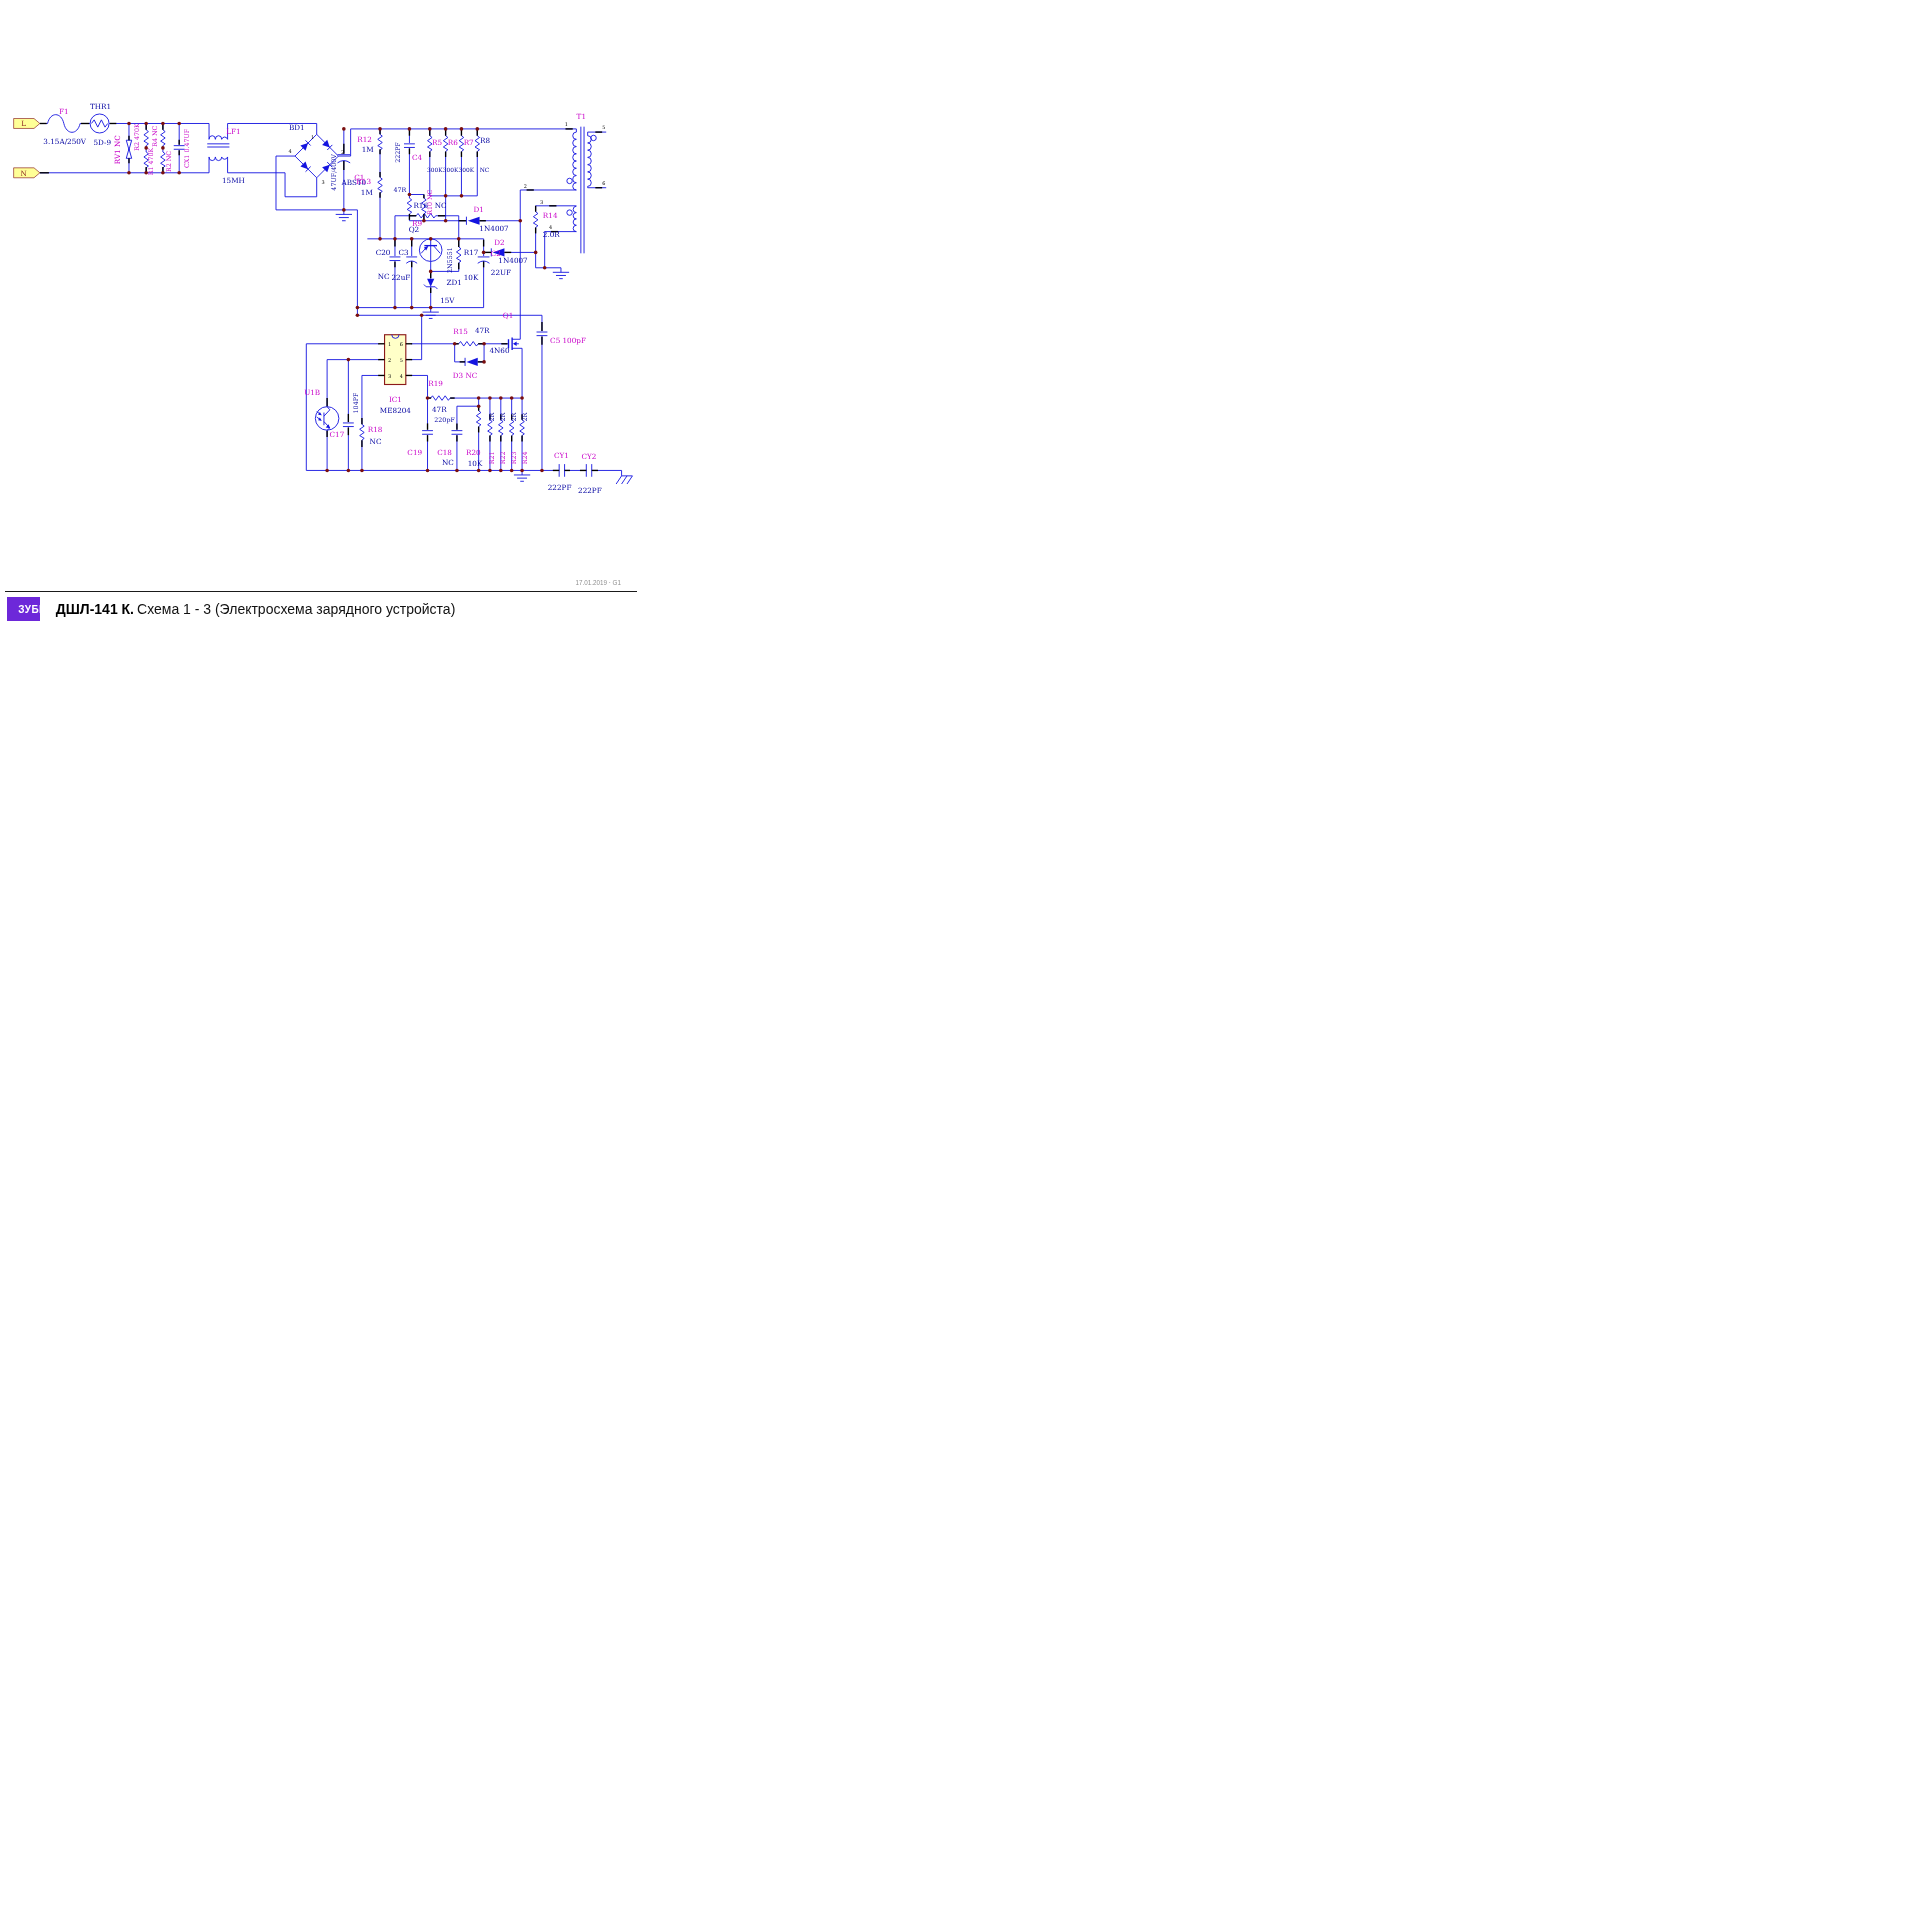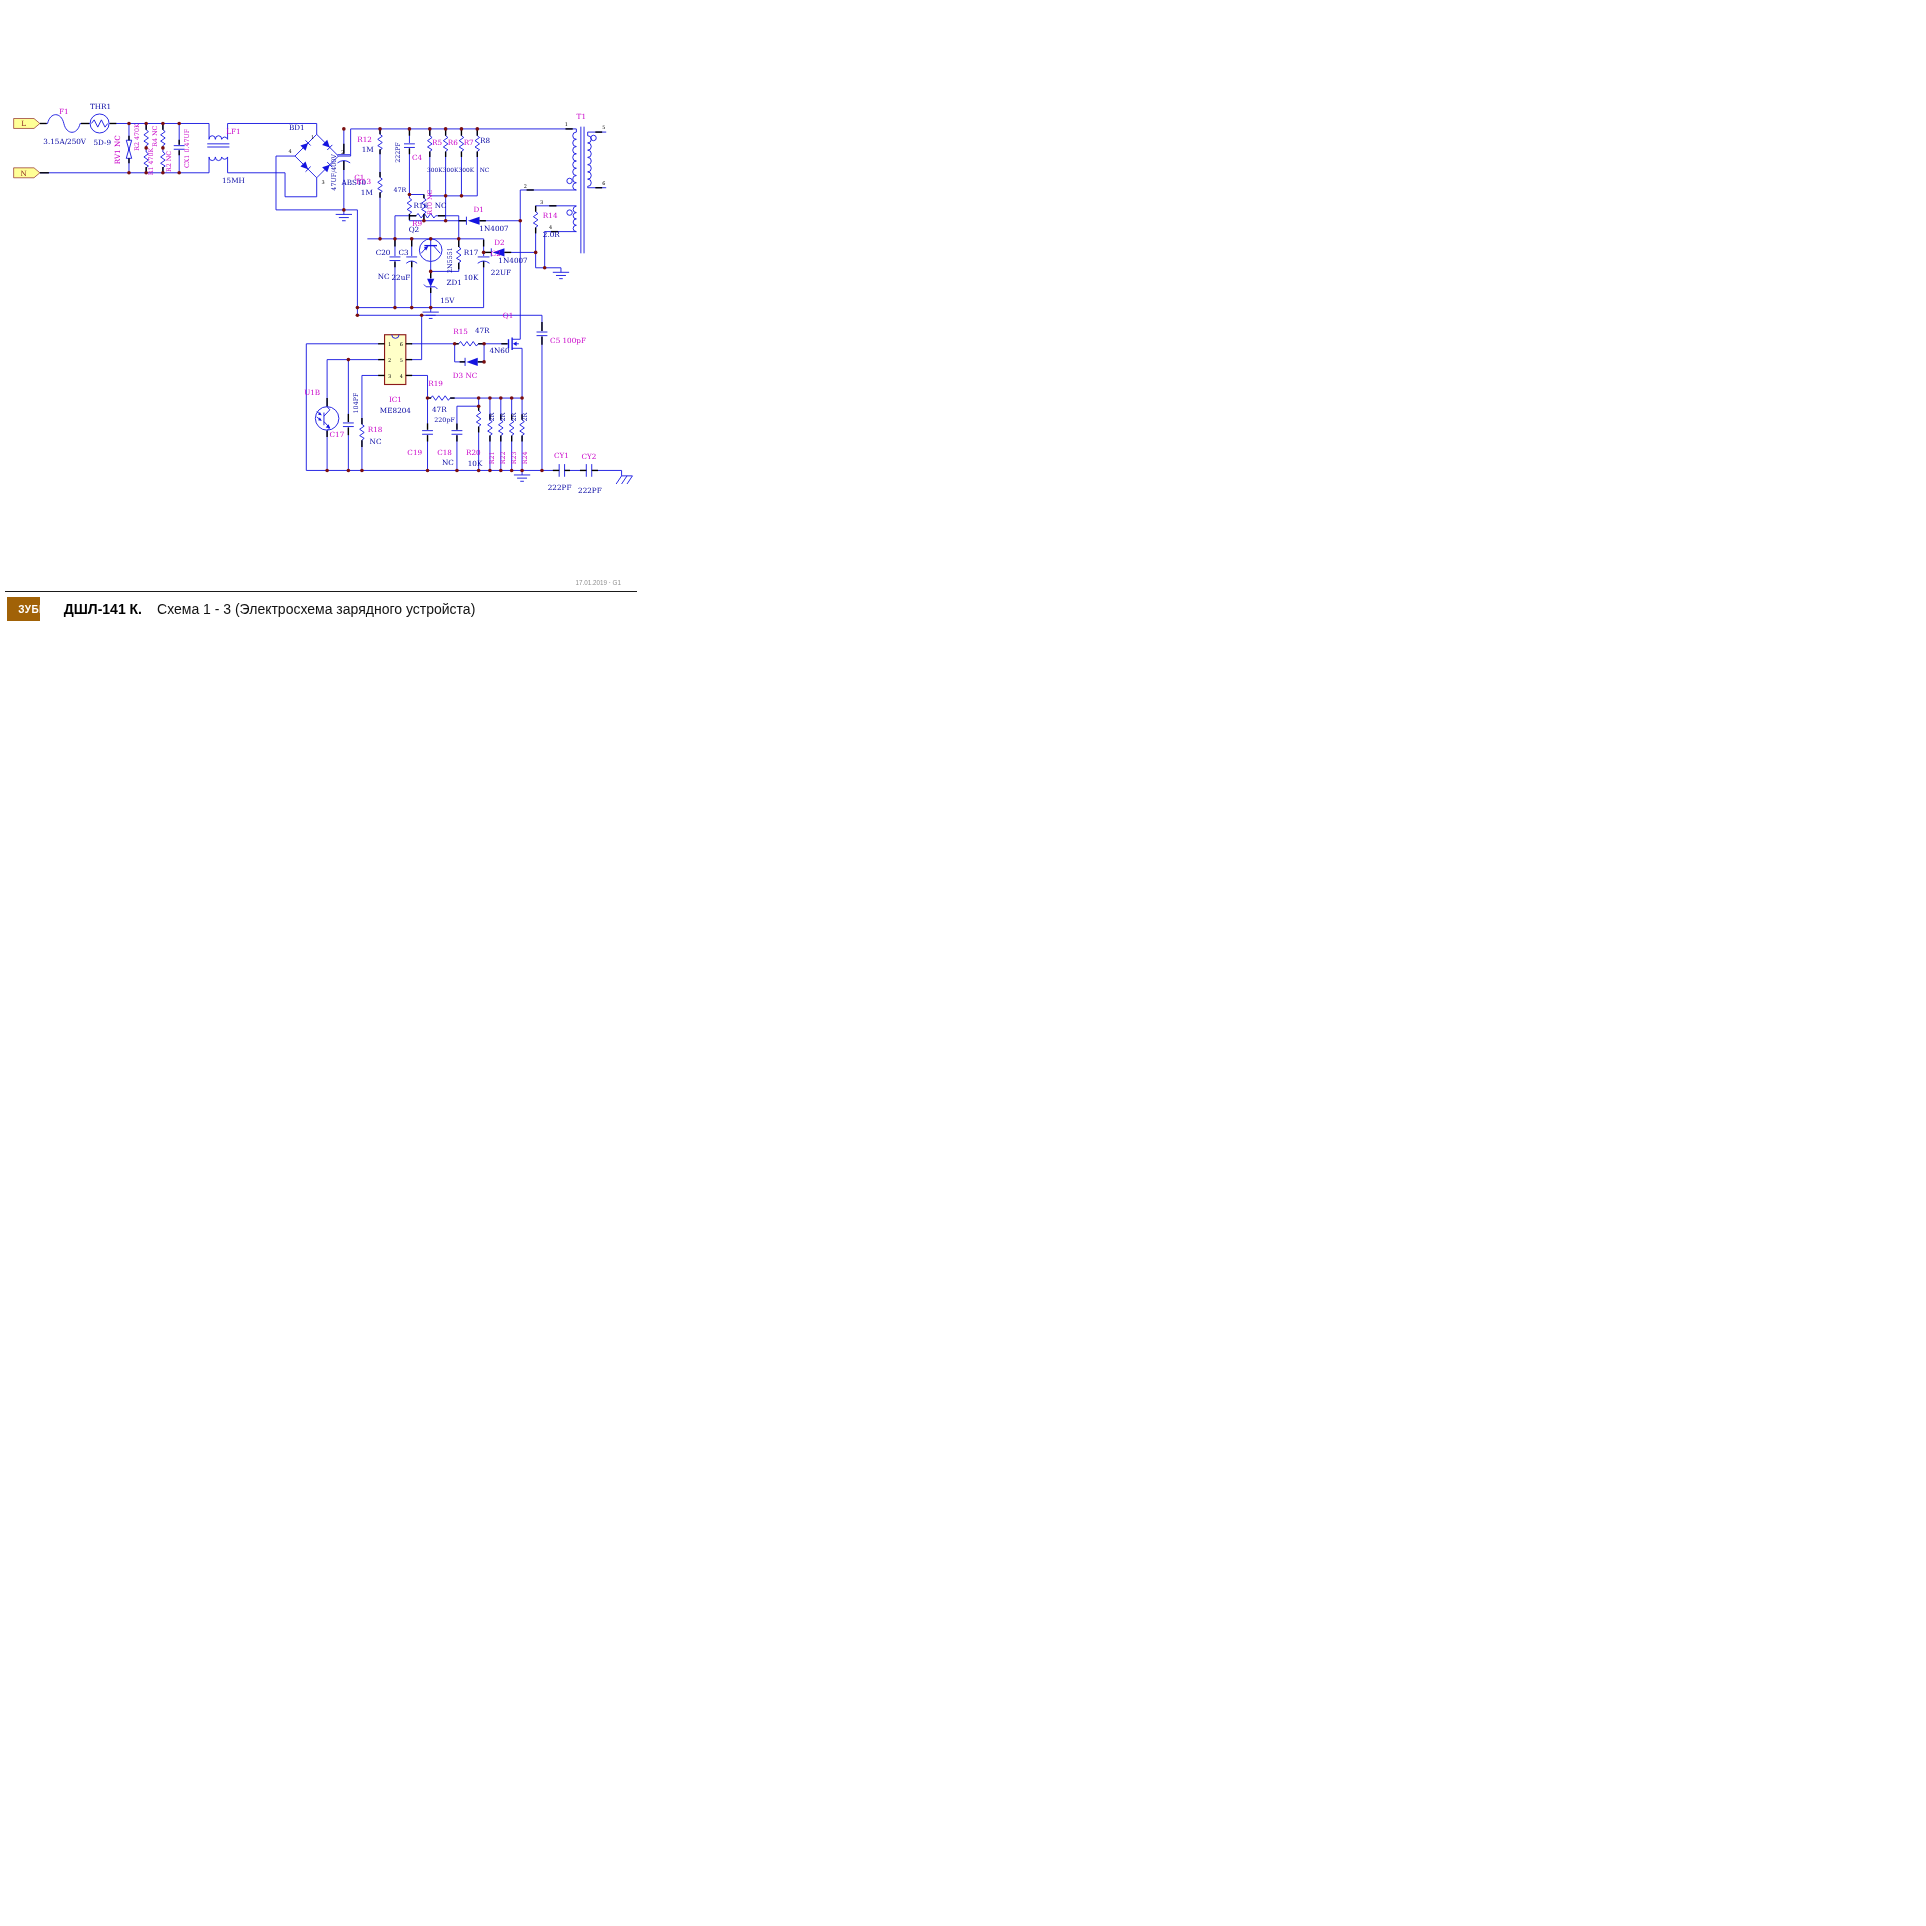--- a/index.html
+++ b/index.html
@@ -11,23 +11,23 @@
   .bk{stroke:#000000;stroke-width:3;fill:none;}
   .bfill{fill:#1414e0;stroke:none;}
   .dot{fill:#7a0f0f;stroke:none;}
   .icbody{fill:#ffffc8;stroke:#8b1a1a;stroke-width:2.5;}
   .flag{fill:#ffff96;stroke:#8b2323;stroke-width:1.5;}
   .footer-sep{position:absolute;left:5.4px;right:5.4px;top:591px;border-top:0.9px solid #1a1a1a;}
   .date{position:absolute;right:21px;top:579px;font-family:"Liberation Sans",sans-serif;
         font-size:6.3px;color:#8f8f8f;}
   .footer{position:absolute;left:6.8px;top:597px;display:flex;align-items:center;
           font-family:"Liberation Sans",sans-serif;}
-  .logo{width:33px;height:24.4px;background:#a16207;display:flex;align-items:center;justify-content:center;gap:18px;}
+  .logo{width:33px;height:24.4px;background:#6d28d9;display:flex;align-items:center;justify-content:center;gap:18px;}
   .logo .brand{color:#fff;font-weight:bold;font-size:10px;letter-spacing:0.5px;font-family:"Liberation Sans",sans-serif;}
-  .title-wrap{margin-left:24px;display:flex;align-items:flex-start;gap:15px;}
+  .title-wrap{margin-left:16px;display:flex;align-items:flex-start;gap:3px;}
   .model{font-size:14px;font-weight:bold;color:#000;}
   .subtitle{font-size:14px;color:#111;font-weight:400;}
 </style>
 </head>
 <body>
 
 <div class="page">
 
 <svg id="schematic" width="642" height="579" viewBox="0 0 1419 1280" xmlns="http://www.w3.org/2000/svg">
 

